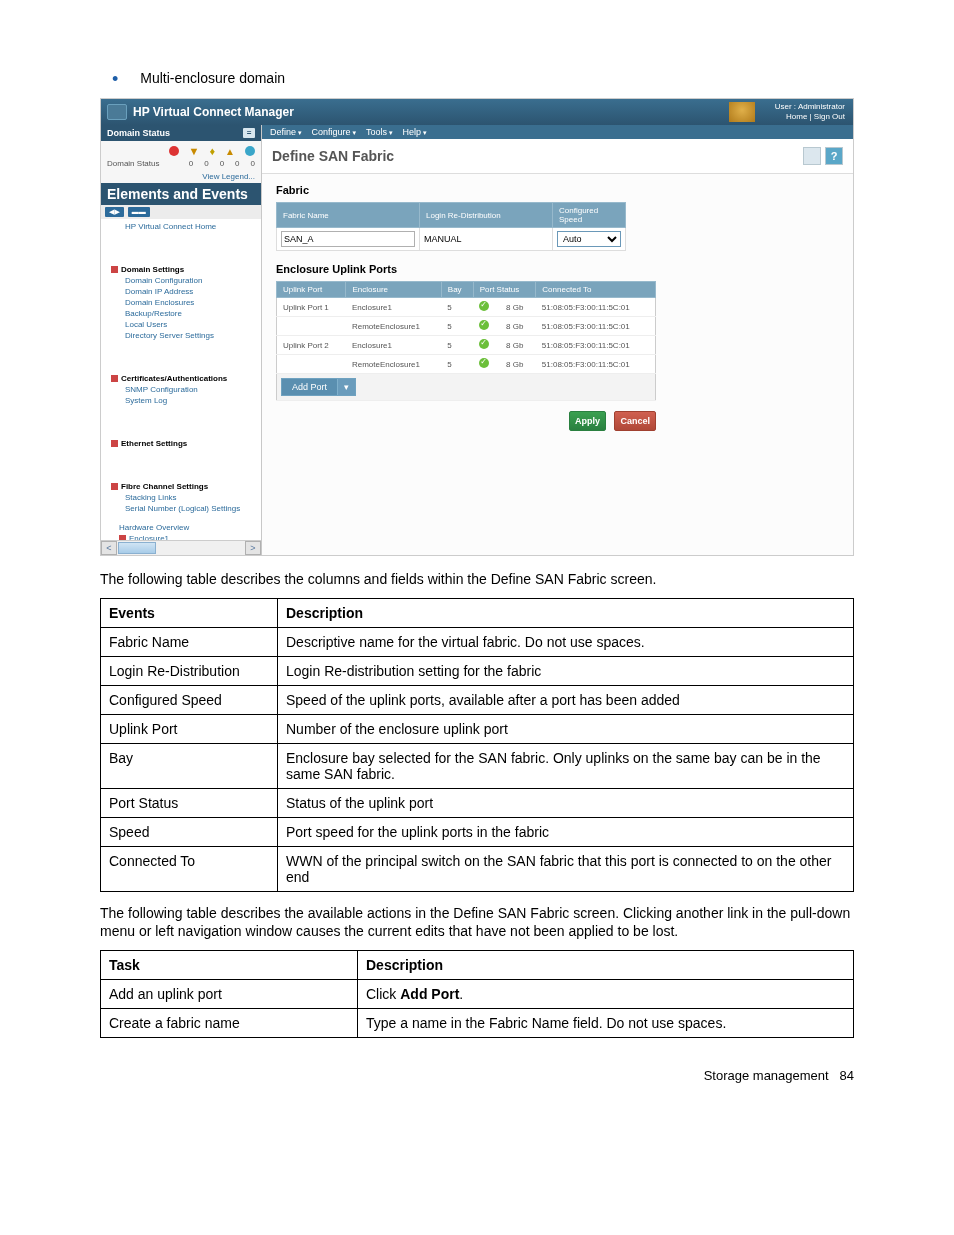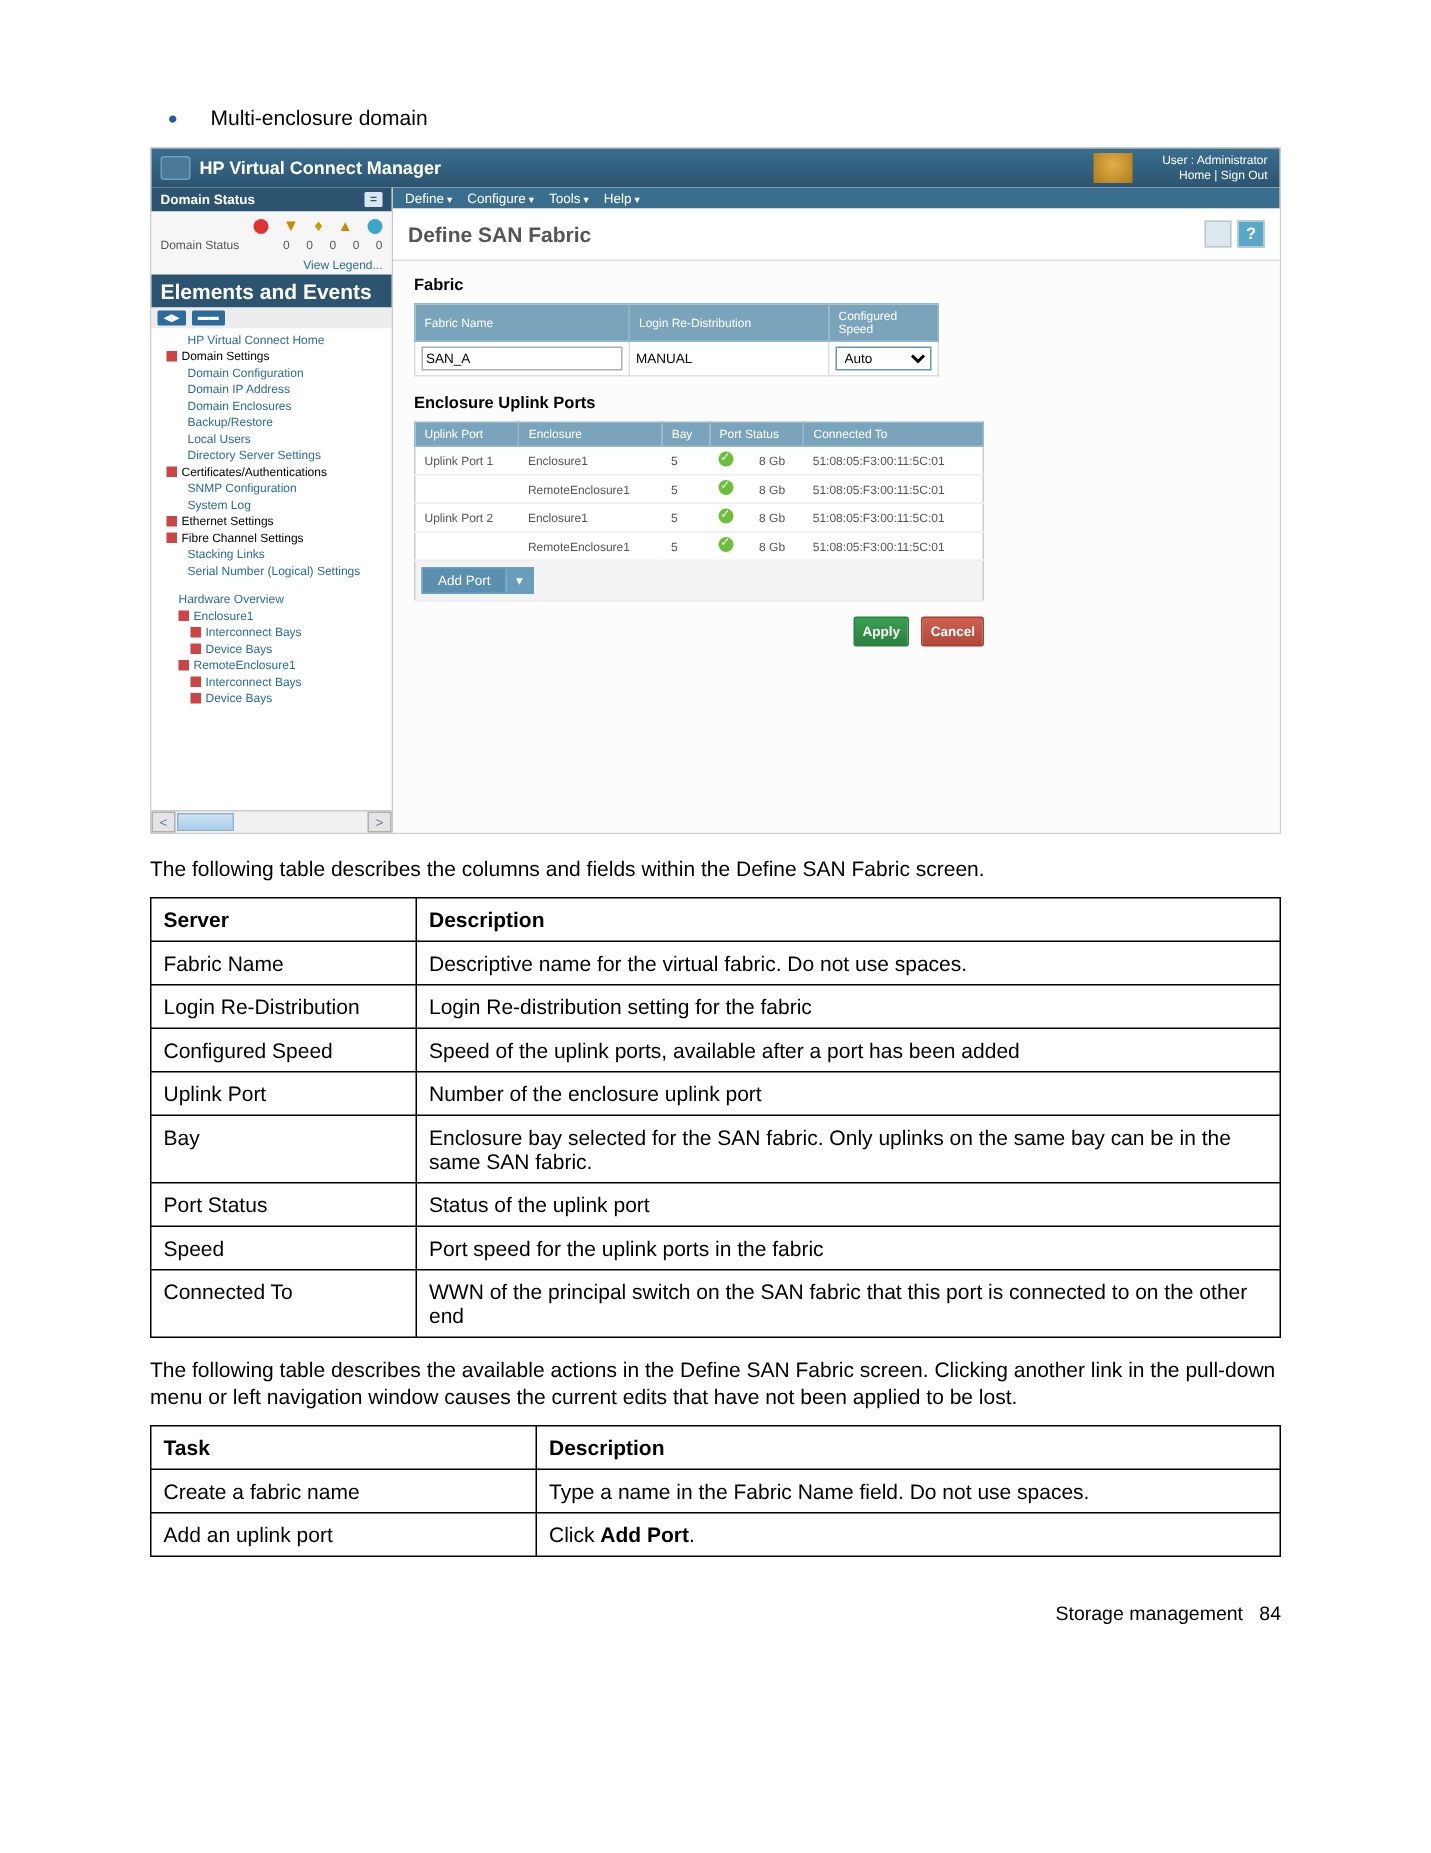--- a/index.html
+++ b/index.html
@@ -167,23 +167,24 @@
     overflow: hidden;
     padding: 2px 0;
   }
   .sb-tree .node {
     font-size: 8px;
     color: #2c6b9b;
     padding: 1px 0 1px 18px;
     white-space: nowrap;
   }
   .sb-tree .node.bold {
-    font-weight: normal;
+    font-weight: bold;
     color: #000;
     padding-left: 10px;
+    margin-top: 32px;
   }
   .sb-tree .node.bold::before {
     content: "";
     display: inline-block;
     width: 7px; height: 7px;
     background: #c44; margin-right: 3px;
     vertical-align: middle;
   }
   .sb-tree .sub { padding-left: 24px; }
   .sb-tree .sub2::before,
@@ -604,21 +605,21 @@
         </div>
       </div>
     </div>
   </div>
 
   <div class="para">The following table describes the columns and fields within the Define SAN Fabric screen.</div>
 
   <table class="desc">
     <thead>
       <tr>
-        <th class="col-narrow">Server</th>
+        <th class="col-narrow">Events</th>
         <th>Description</th>
       </tr>
     </thead>
     <tbody id="t1body">
         <tr>
           <td>Fabric Name</td>
           <td>Descriptive name for the virtual fabric. Do not use spaces.</td>
         </tr>
         <tr>
           <td>Login Re-Distribution</td>
@@ -655,26 +656,26 @@
 
   <table class="desc">
     <thead>
       <tr>
         <th class="col-task">Task</th>
         <th>Description</th>
       </tr>
     </thead>
     <tbody id="t2body">
         <tr>
+          <td>Add an uplink port</td>
+          <td>Click <b>Add Port</b>.</td>
+        </tr>
+        <tr>
           <td>Create a fabric name</td>
           <td>Type a name in the Fabric Name field. Do not use spaces.</td>
-        </tr>
-        <tr>
-          <td>Add an uplink port</td>
-          <td>Click <b>Add Port</b>.</td>
         </tr>
       </tbody>
   </table>
 
   <div class="footer">
     <span>Storage management</span>&nbsp;&nbsp;
     <span>84</span>
   </div>
 
 </div>

